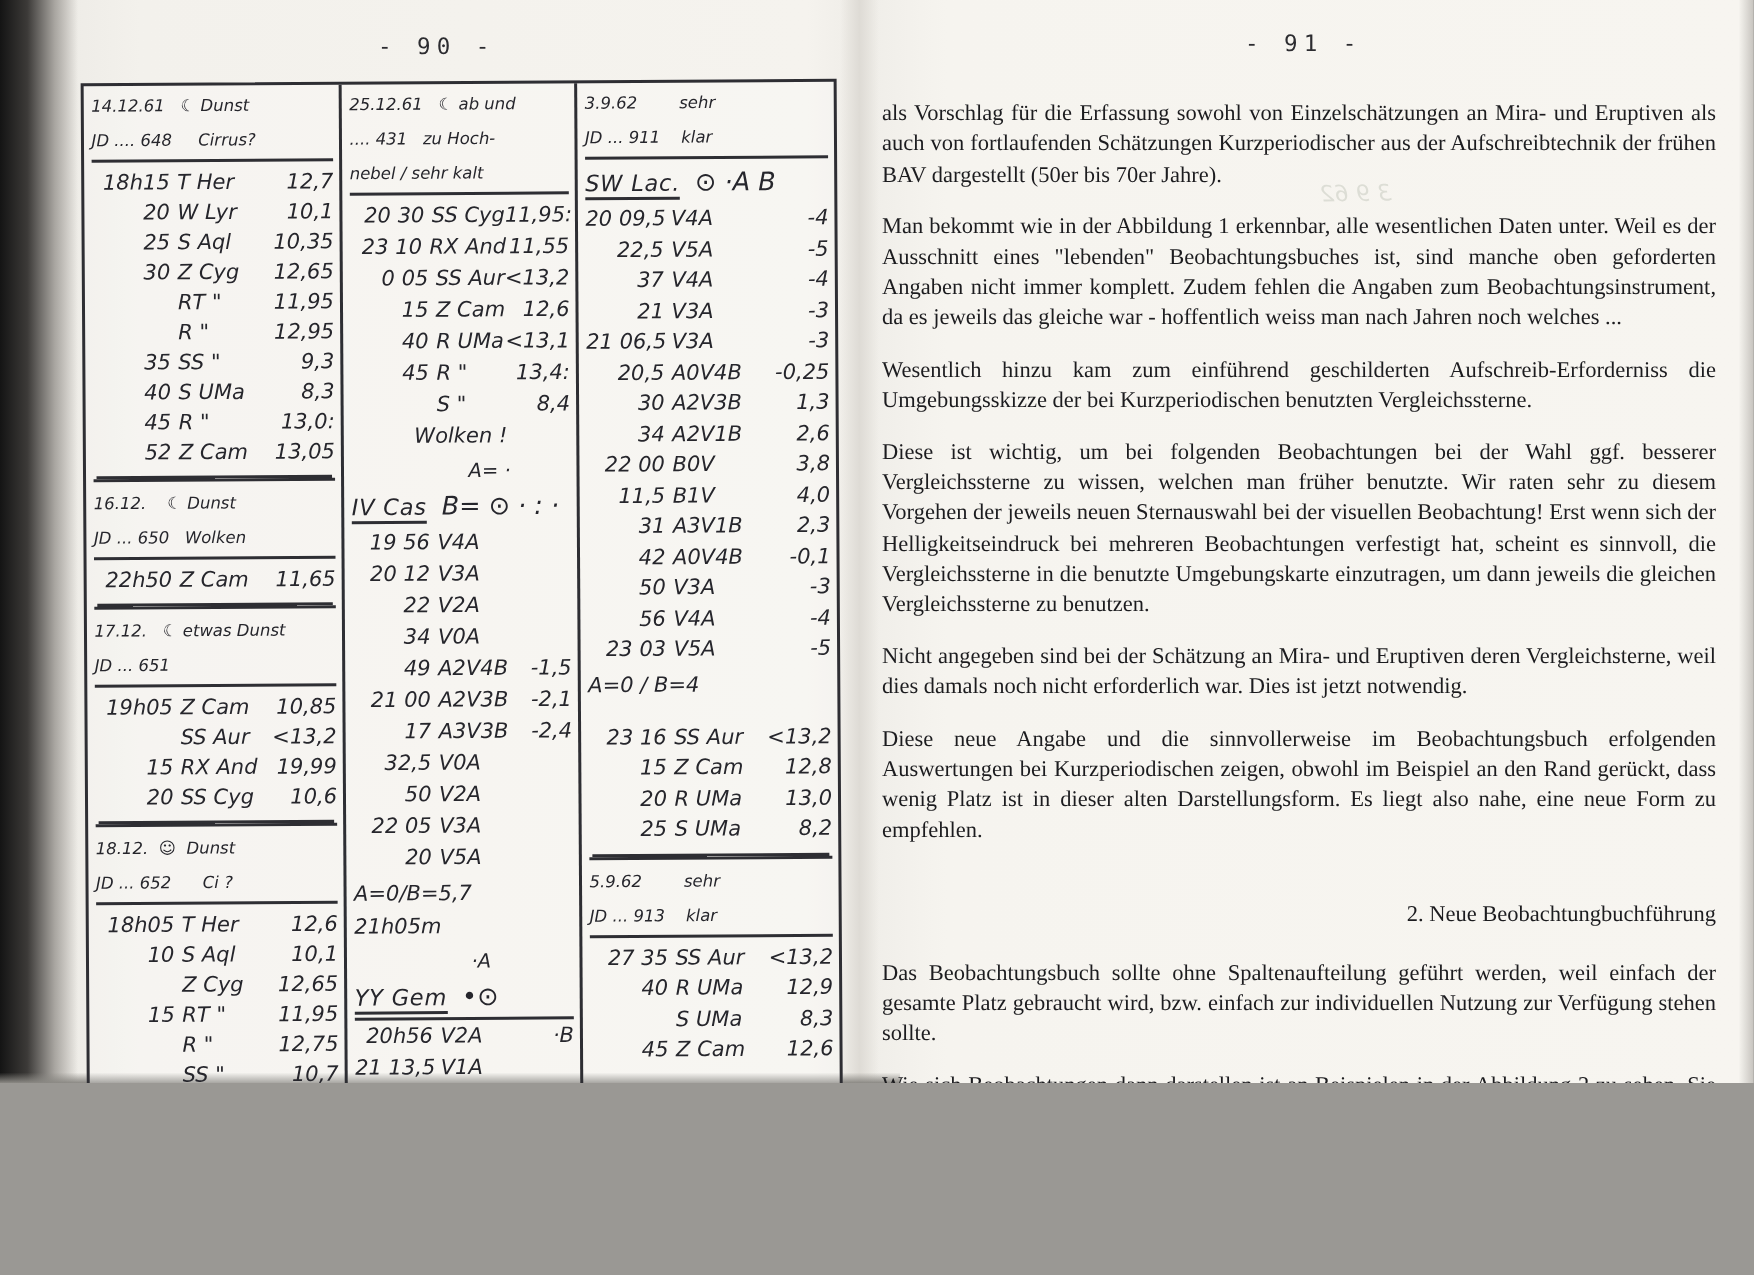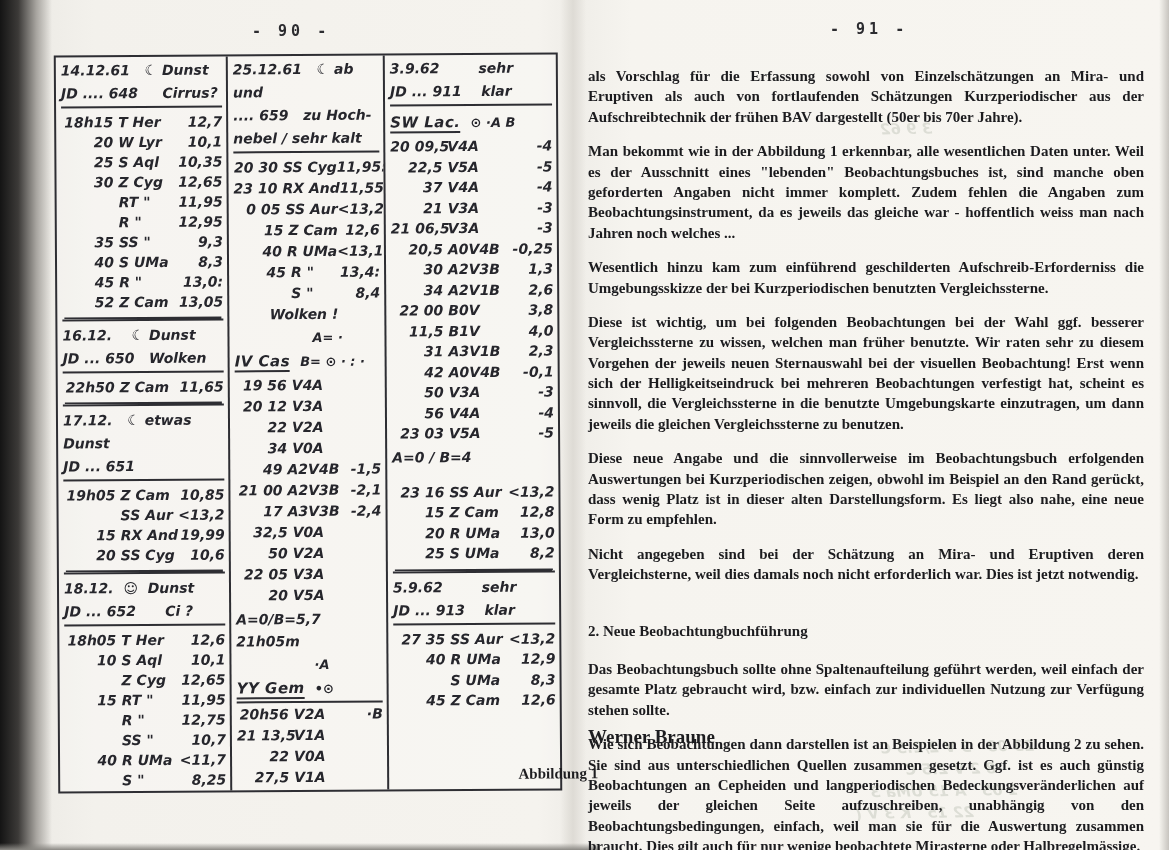--- a/index.html
+++ b/index.html
@@ -1,19 +1,19 @@
 <!DOCTYPE html>
 <html><head>
 <meta charset="utf-8">
 <style>
   html,body{margin:0;padding:0;background:#9a9894;}
   .scan{
-    position:relative;width:1169px;height:850px;overflow:hidden;
+    position:relative;width:1169px;height:722px;overflow:hidden;
     background:linear-gradient(90deg,#e9e7e2 0%,#f3f1ec 8%,#f5f3ee 46%,#efede8 49%,#f6f4ef 54%,#f7f5f0 100%);
-    font-family:"DejaVu Sans",sans-serif;color:#26262c;font-weight:bold;
+    font-family:"DejaVu Sans",sans-serif;color:#26262c;
   }
   
   .gutter{position:absolute;left:0;top:0;width:52px;height:850px;
     background:linear-gradient(90deg,#141414 0%,#3c3a38 35%,#a8a5a0 70%,rgba(233,231,226,0) 100%);}
   .edge-right{position:absolute;right:0;top:0;width:10px;height:850px;background:linear-gradient(270deg,#c7c4bf,rgba(247,245,240,0));}
   .edge-bottom{position:absolute;left:0;bottom:0;width:600px;height:7px;background:linear-gradient(0deg,#8b8984,rgba(247,245,240,0));}
   .fold{position:absolute;left:560px;top:0;width:26px;height:850px;background:linear-gradient(90deg,rgba(190,188,183,0),#dedbd5 50%,rgba(247,245,240,0));}
 
   .page-num{position:absolute;font-family:"DejaVu Sans Mono",monospace;font-size:15px;letter-spacing:4px;color:#2c2c30;}
   #pnum-left{left:252px;top:22px;}
@@ -25,47 +25,47 @@
     border:2px solid #2e2e33;display:flex;transform:rotate(-0.35deg);
     background:rgba(255,255,255,0.25);
   }
   .obs-col{box-sizing:border-box;overflow:hidden;padding:2px 4px 0 5px;}
   .obs-col[data-col="0"]{width:172px;border-right:2px solid #2e2e33;}
   .obs-col[data-col="1"]{width:157px;border-right:2px solid #2e2e33;}
   .obs-col[data-col="2"]{width:171px;position:relative;}
   .hand, .obs-col{font-family:"DejaVu Sans",sans-serif;font-style:italic;font-size:14px;color:#26262c;}
   .obs-block{margin-bottom:4px;}
   .sep-double{border-top:2px solid #2e2e33;box-shadow:0 -4px 0 -2px #2e2e33;margin-top:7px;padding-top:3px;}
-  .hline{line-height:23px;white-space:pre-wrap;font-size:14px;}
+  .hline{line-height:23px;white-space:pre-wrap;font-size:11px;}
   .hline.underl{border-bottom:2px solid #2e2e33;padding-bottom:1px;margin-bottom:4px;}
   .pre-note{line-height:18px;padding-left:78px;font-size:13px;}
   .title-line{line-height:24px;margin:2px 0 1px 0;}
   .title-line .ttl{border-bottom:2px solid #2e2e33;font-size:15px;letter-spacing:.5px;}
-  .title-line .note{font-size:13px;padding-left:10px;}
+  .title-line .note{font-size:17px;padding-left:10px;}
   .title-line.rule{border-bottom:2px solid #2e2e33;}
   .obs-row{display:flex;line-height:20px;}
   .obs-col[data-col="1"] .obs-row{line-height:21px;}
   .obs-col[data-col="2"] .obs-row{line-height:20.5px;}
   .obs-row .t{width:52px;text-align:right;padding-right:5px;white-space:pre;}
   .obs-row .n{flex:1;white-space:pre;}
   .obs-row .v{min-width:42px;text-align:right;white-space:pre;}
   .foot{line-height:22px;margin-top:2px;white-space:pre-wrap;}
   .caption{
     position:absolute;left:388px;bottom:6px;width:150px;text-align:right;
     font-family:"Liberation Serif",serif;font-style:normal;font-size:15px;color:#1d1d20;
   }
 
   
   .typed{
     position:absolute;left:588px;top:66px;width:556px;
     font-family:"Liberation Serif",serif;font-size:15px;line-height:1.36;color:#1c1c1f;
     text-align:justify;
   }
   .typed p{margin:0 0 14px 0;}
-  .typed p.heading{margin-top:36px;margin-bottom:18px;text-align:left;}
+  .typed p.heading{margin-top:36px;margin-bottom:18px;text-align:right;}
   .signature{
     position:absolute;left:588px;top:726px;width:480px;text-align:left;
     font-family:"Liberation Serif",serif;font-size:19px;color:#1c1c1f;
   }
   .bleed span{
     position:absolute;font-family:"DejaVu Sans",sans-serif;font-style:italic;
     color:#5b6a52;opacity:.16;font-size:15px;transform:scaleX(-1) rotate(1deg);white-space:pre;
   }
   .bleed .b0{left:880px;top:120px;}
   .bleed .b1{left:880px;top:738px;}
@@ -218,21 +218,21 @@
           <div class="obs-row">
             <span class="t">19h00</span>
             <span class="n">SS Aur</span>
             <span class="v">&lt;13,2</span>
           </div>
         </div>
       </div>
     <div class="obs-col" data-col="1">
         <div class="obs-block">
           <div class="hline">25.12.61   ☾ ab und</div>
-          <div class="hline">.... 659   zu Hoch-</div>
+          <div class="hline">.... 431   zu Hoch-</div>
           <div class="hline underl">nebel / sehr kalt</div>
           <div class="obs-row">
             <span class="t">20 30</span>
             <span class="n">SS Cyg</span>
             <span class="v">11,95:</span>
           </div>
           <div class="obs-row">
             <span class="t">23 10</span>
             <span class="n">RX And</span>
             <span class="v">11,55</span>
@@ -489,22 +489,22 @@
       </div>
     <div class="caption">Abbildung 1</div>
   </div>
 
   <div class="page-num" id="pnum-right">- 91 -</div>
   <div class="typed" id="typed-body">
       <p class="para">als Vorschlag für die Erfassung sowohl von Einzelschätzungen an Mira- und Eruptiven als auch von fortlaufenden Schätzungen Kurzperiodischer aus der Aufschreibtechnik der frühen BAV dargestellt (50er bis 70er Jahre).</p>
       <p class="para">Man bekommt wie in der Abbildung 1 erkennbar, alle wesentlichen Daten unter. Weil es der Ausschnitt eines "lebenden" Beobachtungsbuches ist, sind manche oben geforderten Angaben nicht immer komplett. Zudem fehlen die Angaben zum Beobachtungsinstrument, da es jeweils das gleiche war - hoffentlich weiss man nach Jahren noch welches ...</p>
       <p class="para">Wesentlich hinzu kam zum einführend geschilderten Aufschreib-Erforderniss die Umgebungsskizze der bei Kurzperiodischen benutzten Vergleichssterne.</p>
       <p class="para">Diese ist wichtig, um bei folgenden Beobachtungen bei der Wahl ggf. besserer Vergleichssterne zu wissen, welchen man früher benutzte. Wir raten sehr zu diesem Vorgehen der jeweils neuen Sternauswahl bei der visuellen Beobachtung! Erst wenn sich der Helligkeitseindruck bei mehreren Beobachtungen verfestigt hat, scheint es sinnvoll, die Vergleichssterne in die benutzte Umgebungskarte einzutragen, um dann jeweils die gleichen Vergleichssterne zu benutzen.</p>
+      <p class="para">Nicht angegeben sind bei der Schätzung an Mira- und Eruptiven deren Vergleichsterne, weil dies damals noch nicht erforderlich war. Dies ist jetzt notwendig.</p>
       <p class="para">Diese neue Angabe und die sinnvollerweise im Beobachtungsbuch erfolgenden Auswertungen bei Kurzperiodischen zeigen, obwohl im Beispiel an den Rand gerückt, dass wenig Platz ist in dieser alten Darstellungsform. Es liegt also nahe, eine neue Form zu empfehlen.</p>
-      <p class="para">Nicht angegeben sind bei der Schätzung an Mira- und Eruptiven deren Vergleichsterne, weil dies damals noch nicht erforderlich war. Dies ist jetzt notwendig.</p>
       <p class="para heading">2. Neue Beobachtungbuchführung</p>
       <p class="para">Das Beobachtungsbuch sollte ohne Spaltenaufteilung geführt werden, weil einfach der gesamte Platz gebraucht wird, bzw. einfach zur individuellen Nutzung zur Verfügung stehen sollte.</p>
       <p class="para">Wie sich Beobachtungen dann darstellen ist an Beispielen in der Abbildung 2 zu sehen. Sie sind aus unterschiedlichen Quellen zusammen gesetzt. Ggf. ist es auch günstig Beobachtungen an Cepheiden und langperiodischen Bedeckungsveränderlichen auf jeweils der gleichen  Seite aufzuschreiben, unabhängig von den Beobachtungsbedingungen, einfach, weil man sie für die Auswertung zusammen braucht. Dies gilt auch für nur wenige beobachtete Mirasterne oder Halbregelmässige.</p>
     </div>
   <div class="signature">Werner Braune</div>
   <div class="bleed" id="bleed-layer">
       <span class="b0">3 9 62</span>
       <span class="b1">23 08   3 V 2/2.5 C</span>
       <span class="b2">8 2 V 2.5 C</span>
       <span class="b3">1 05   A 15 UMa 3</span>

